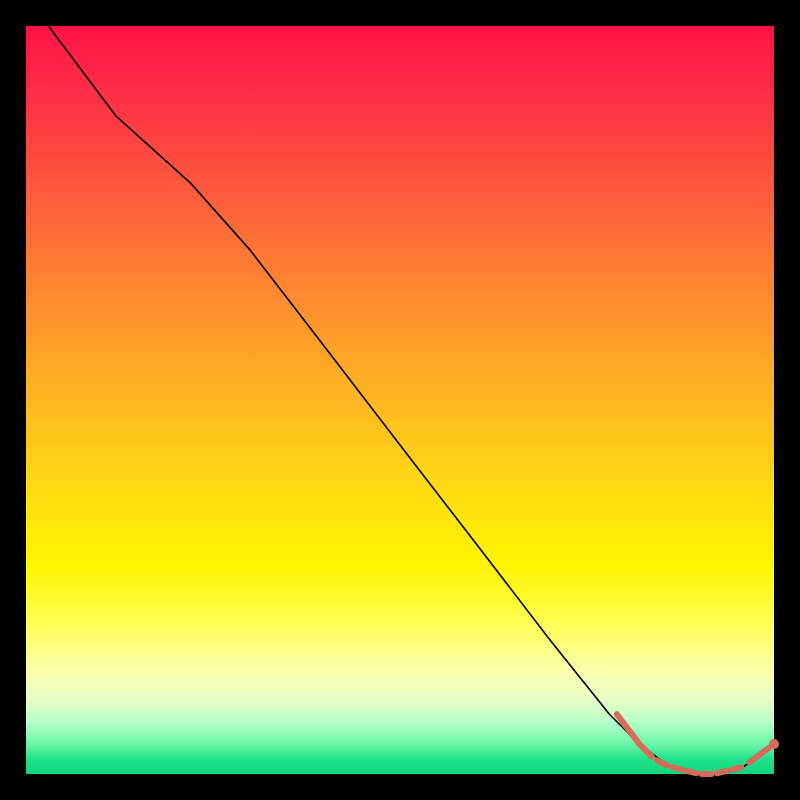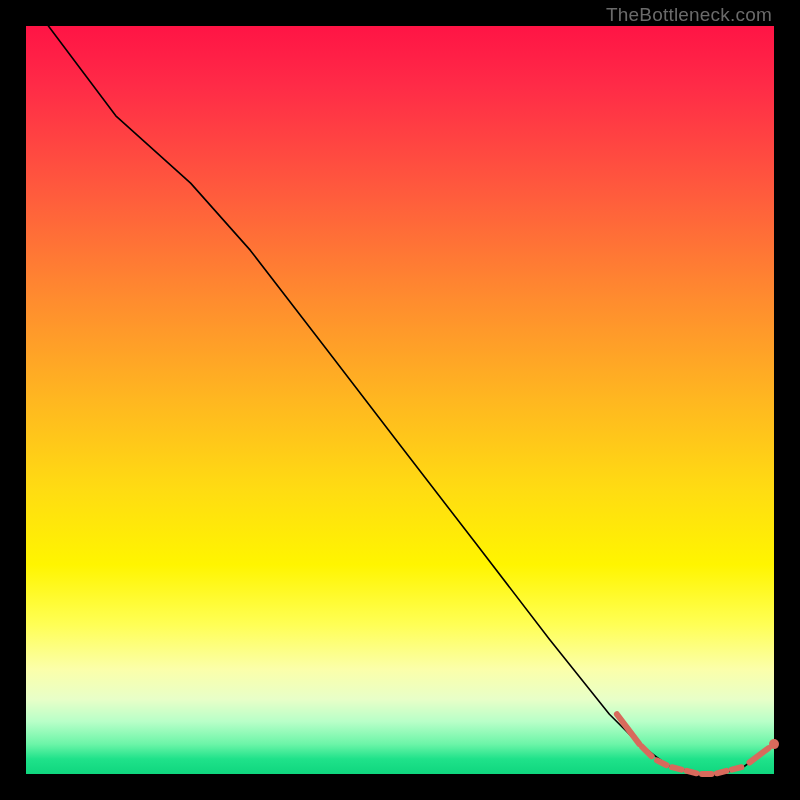--- a/index.html
+++ b/index.html
@@ -78,21 +78,20 @@
     stroke-linecap: round;
   }
 </style>
 </head>
 <body>
 
 <div class="stage">
 
   <div class="plot"></div>
 
-  <div class="watermark">TheBottleneck.com</div>
 
   <svg class="overlay" viewBox="0 0 748 748">
     <path id="curve-path" class="curve" d="M0.0 -29.9 L44.9 29.9 L89.8 89.8 L164.6 157.1 L224.4 224.4 L299.2 321.6 L374.0 418.9 L448.8 516.1 L523.6 613.4 L583.4 688.2 L613.4 718.1 L643.3 740.5 L673.2 748.0 L695.6 748.0 L718.1 740.5 L748.0 718.1"></path>
     <g id="marker-layer">
         <line x1="616.1" y1="720.8" x2="625.6" y2="730.3" class="seg"></line>
         <line x1="631.0" y1="734.4" x2="640.6" y2="739.2" class="seg"></line>
         <line x1="646.0" y1="741.2" x2="655.5" y2="743.6" class="seg"></line>
         <line x1="660.9" y1="744.9" x2="670.5" y2="747.3" class="seg"></line>
         <line x1="675.9" y1="748.0" x2="685.5" y2="748.0" class="seg"></line>
         <line x1="690.9" y1="747.3" x2="700.4" y2="744.9" class="seg"></line>

